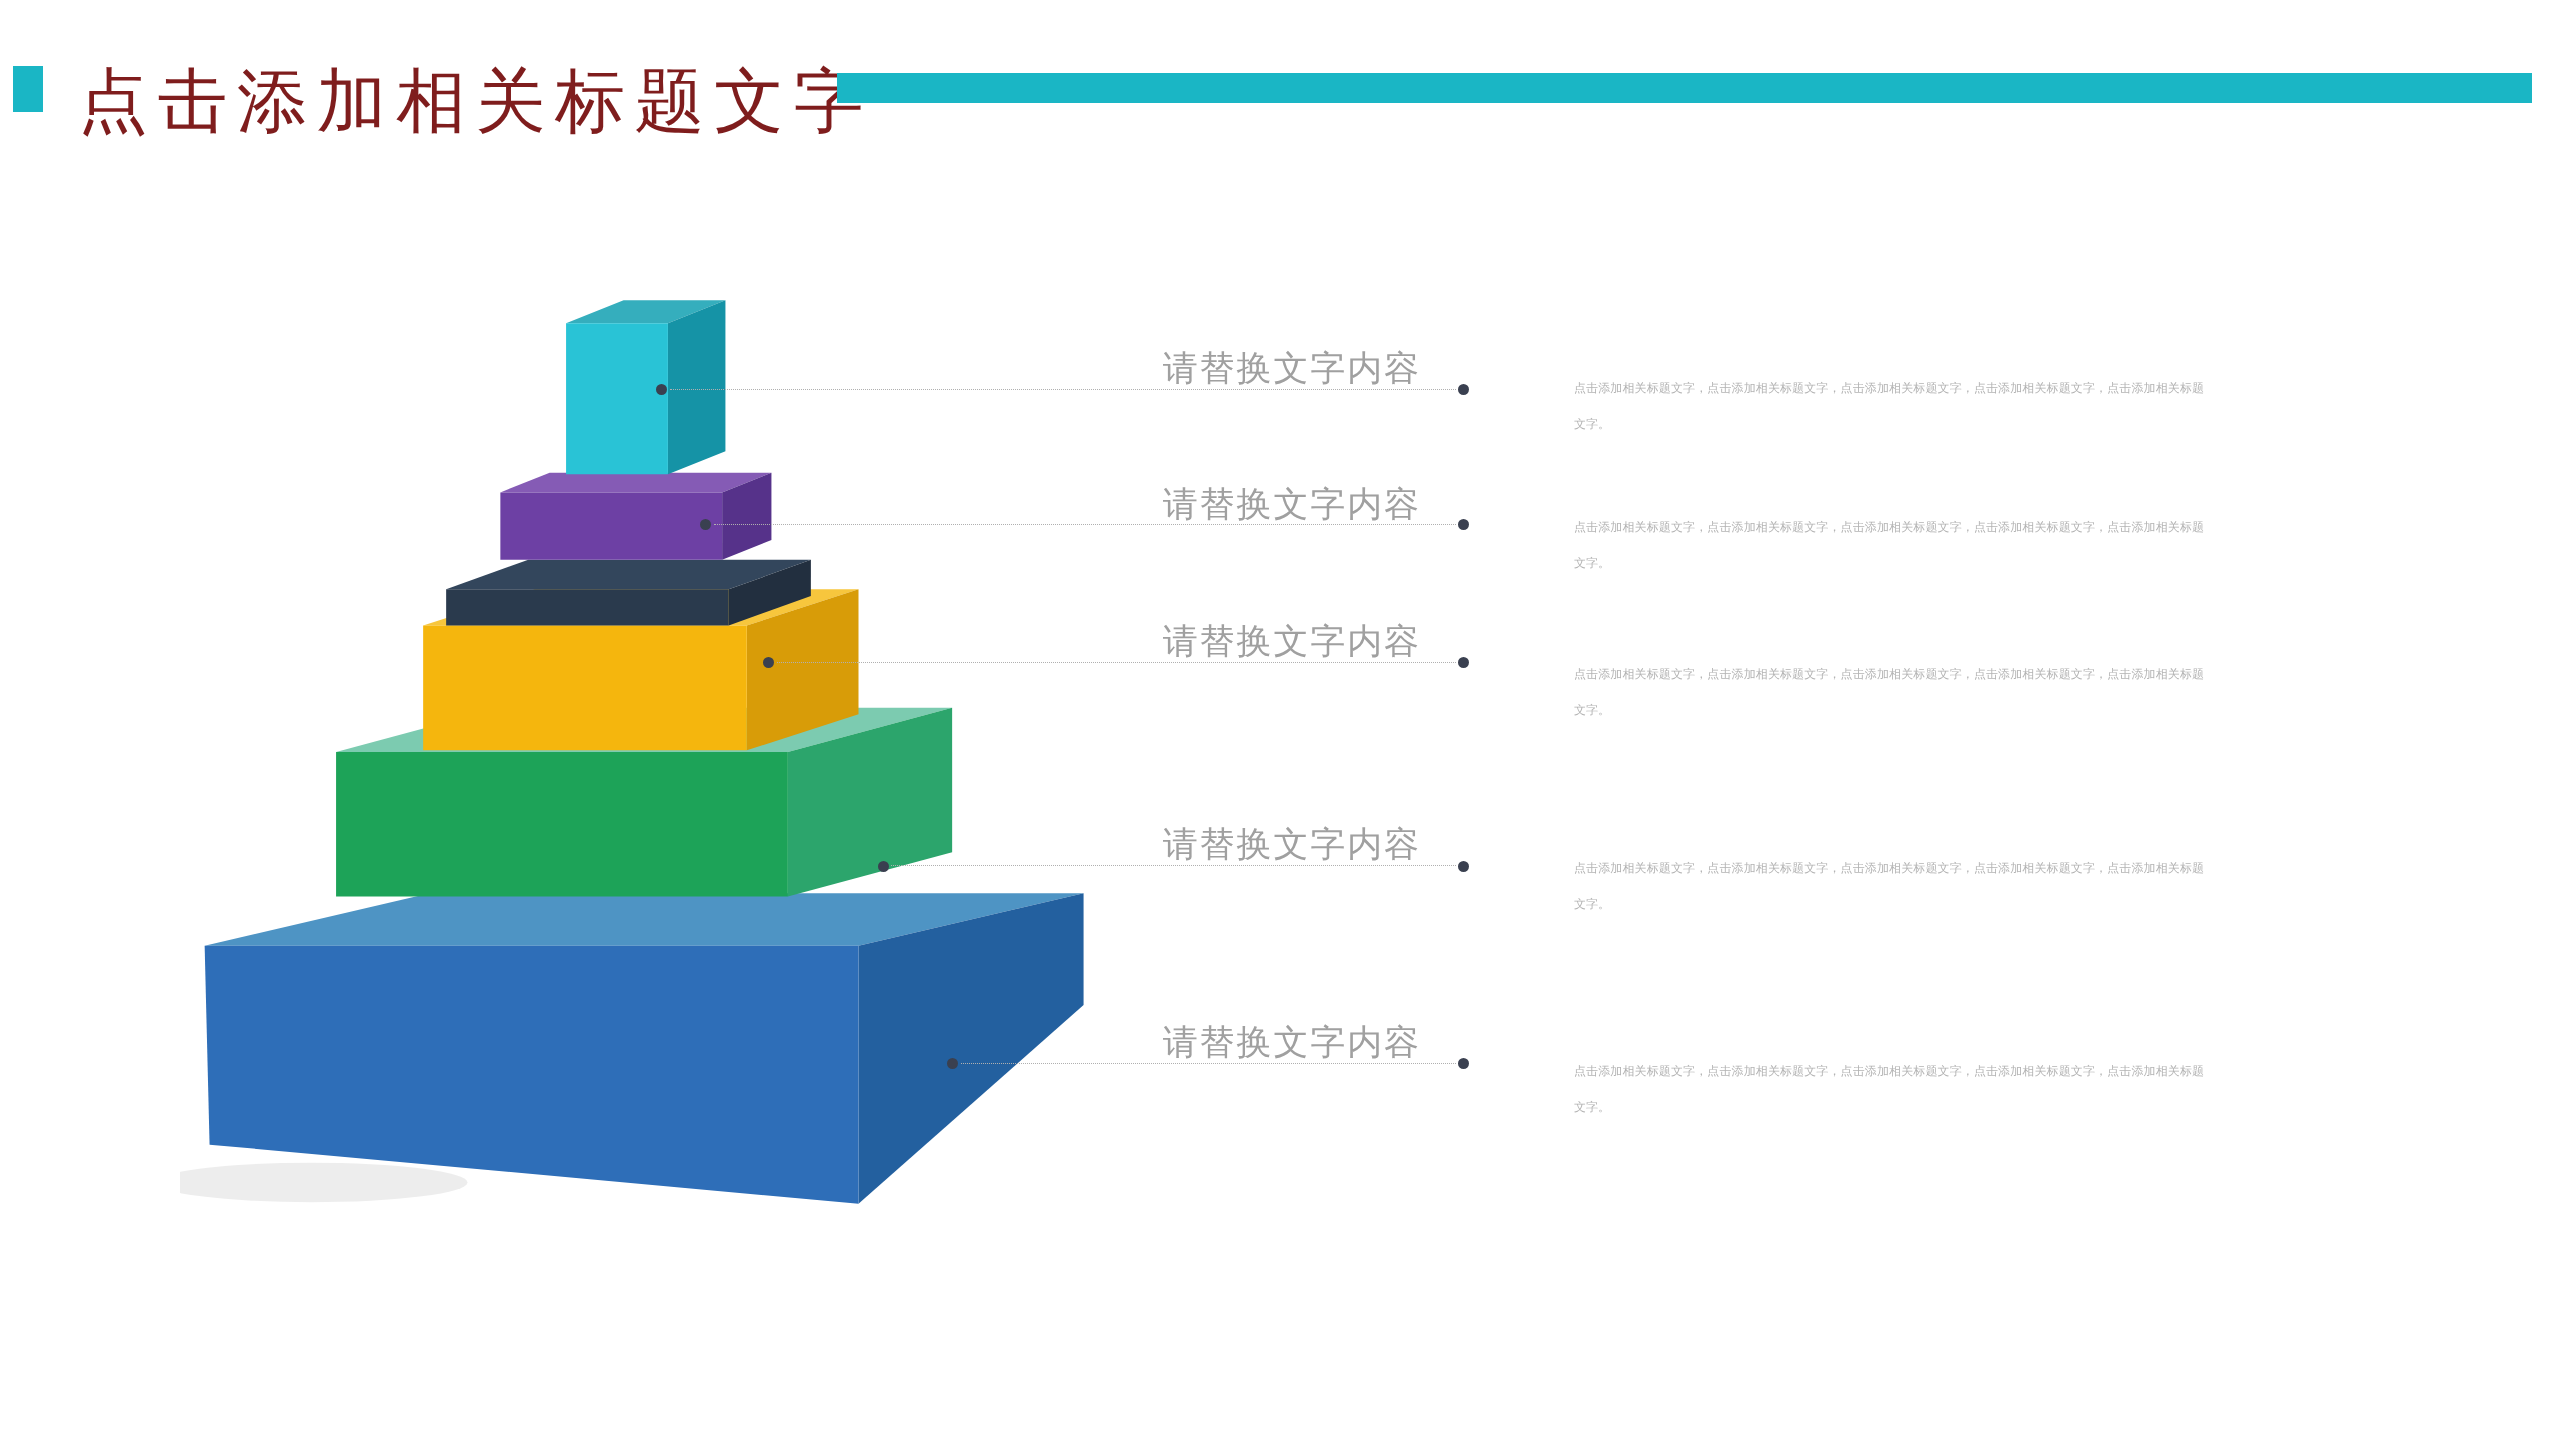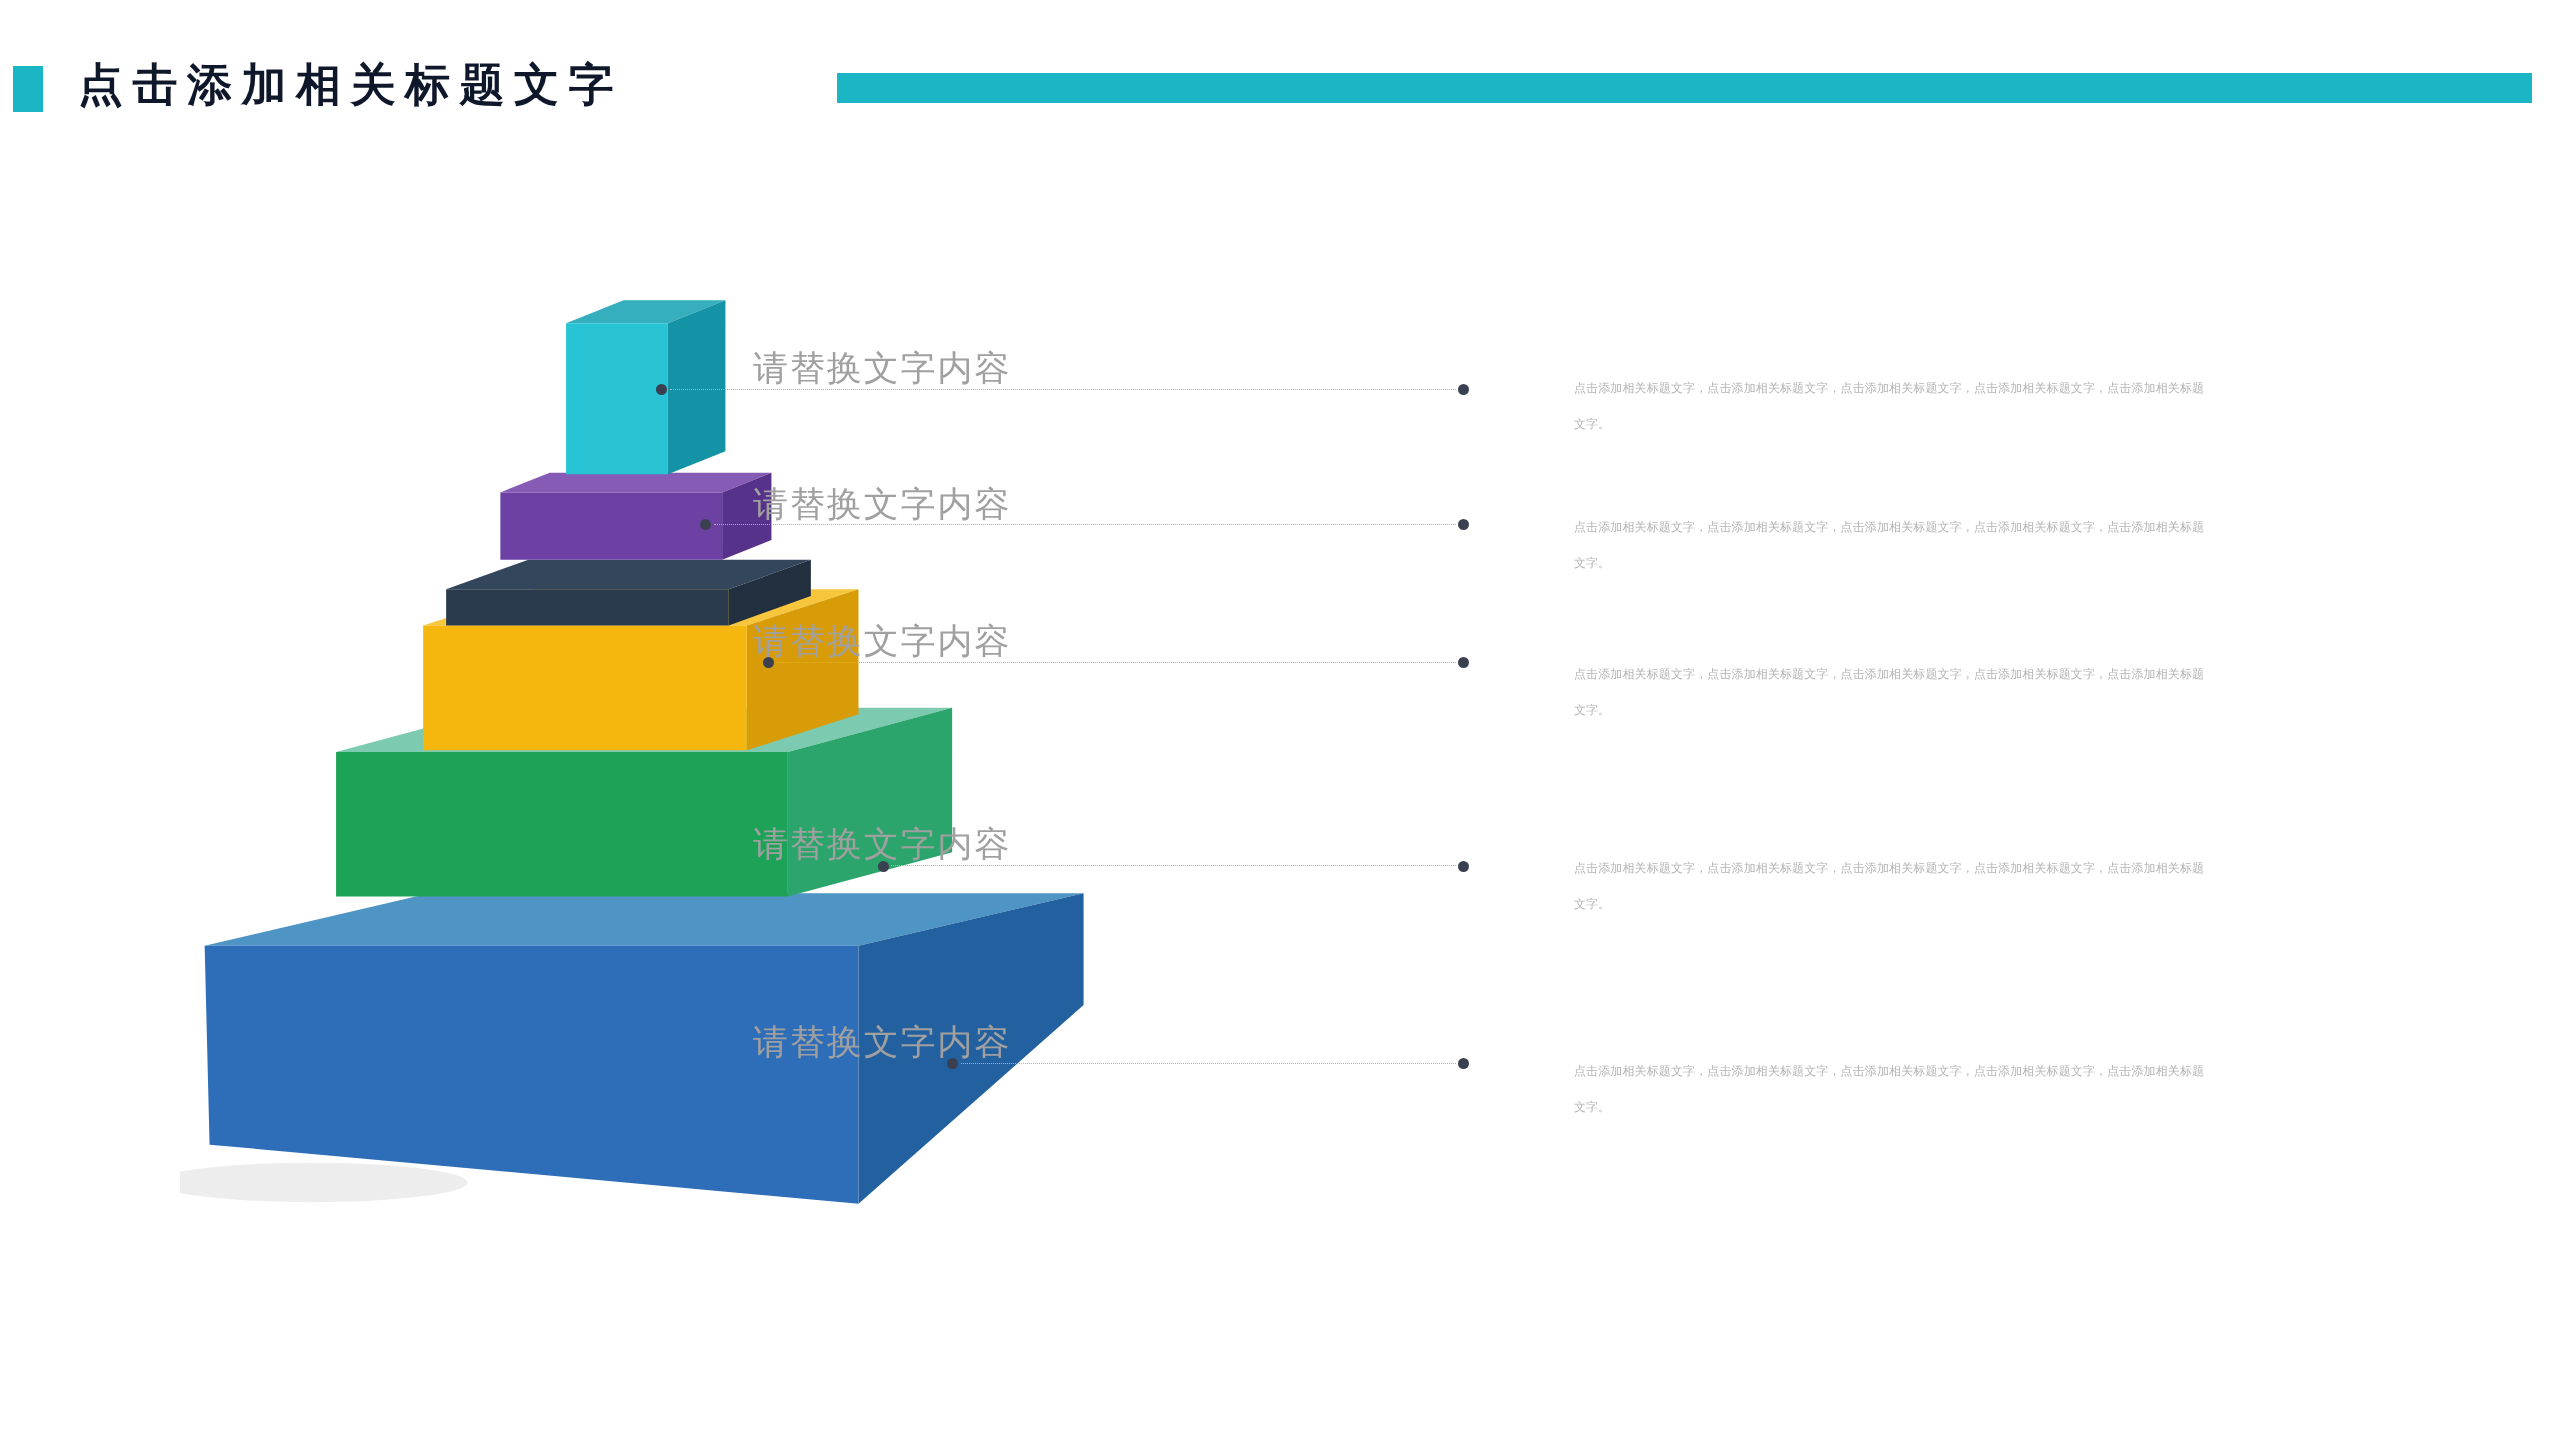--- a/index.html
+++ b/index.html
@@ -10,34 +10,34 @@
     overflow:hidden;
     font-family:"Liberation Sans","DejaVu Sans",sans-serif;
   }
   
   .accent-square{
     position:absolute;left:13.4px;top:66px;width:30px;height:46px;
     background:#1ab6c5;
   }
   .page-title{
     position:absolute;left:78px;top:55px;
-    font-size:45px;font-weight:700;color:#0f172a;letter-spacing:9.5px;
+    font-size:70px;font-weight:400;color:#7f1d1d;letter-spacing:9.5px;
     white-space:nowrap;
   }
   .accent-bar{
     position:absolute;left:837px;top:73px;width:1695px;height:30px;
     background:#1ab6c5;
   }
   
   .pyramid-svg{
     position:absolute;left:180px;top:282px;width:920px;height:940px;
   }
   
   .callout-label{
-    position:absolute;right:1155px;width:668px;text-align:left;
+    position:absolute;right:1155px;width:668px;text-align:right;
     font-size:35px;color:#a0a0a0;letter-spacing:1.9px;white-space:nowrap;
   }
   .callout-line{
     position:absolute;height:0;border-top:1.9px dotted #b0b0b0;
   }
   .callout-dot{
     position:absolute;width:11.4px;height:11.4px;border-radius:50%;
     background:#3a4050;
   }
   .callout-body{

